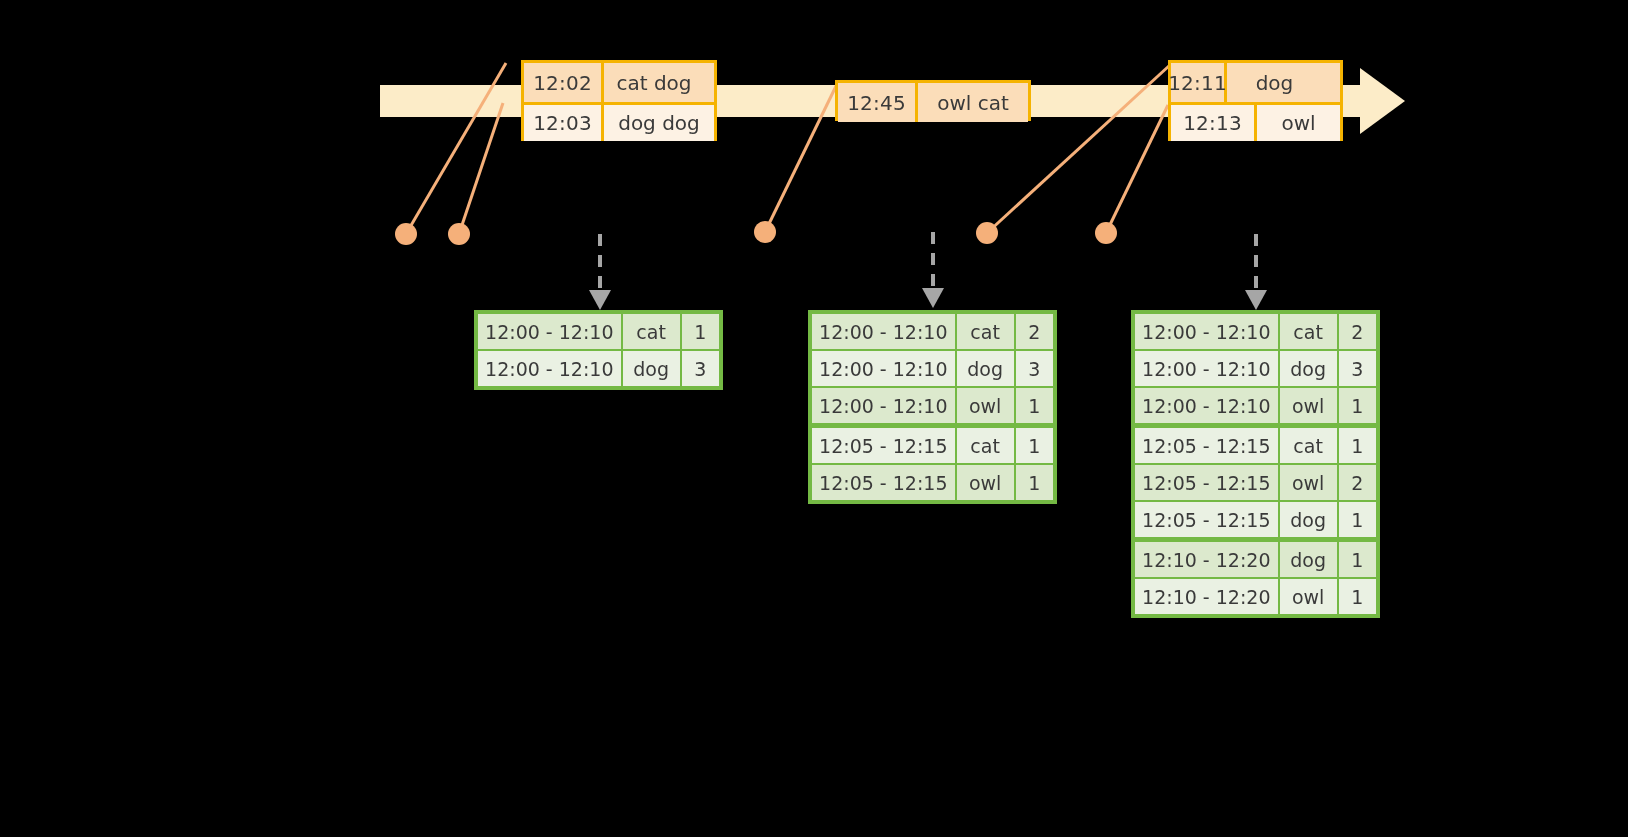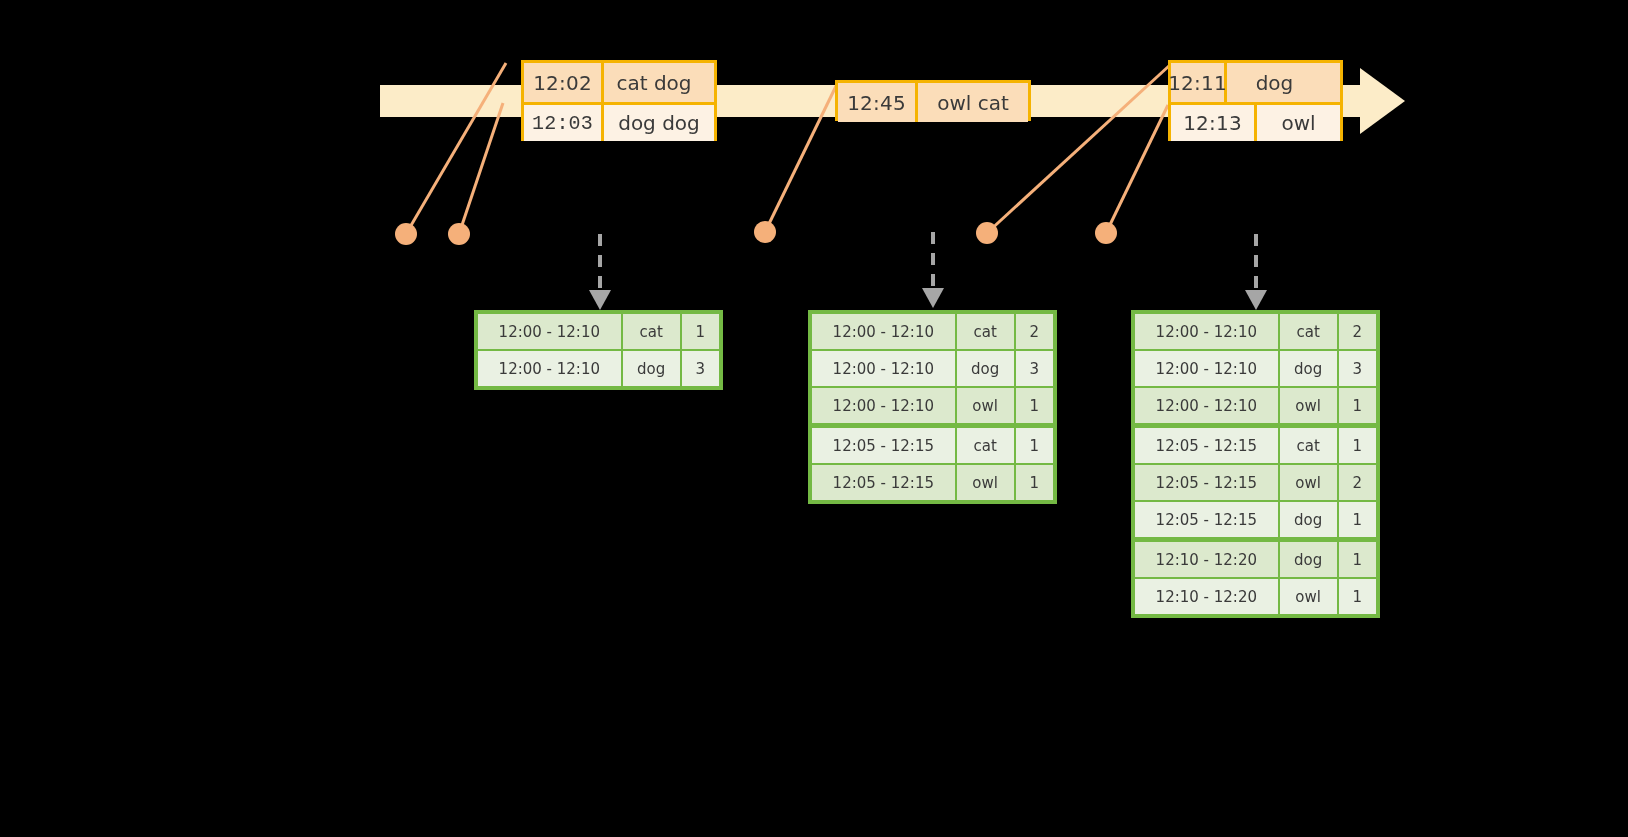--- a/index.html
+++ b/index.html
@@ -84,21 +84,21 @@
     height: 35px;
     box-sizing: border-box;
     gap: 2px;
   }
   .res-row.grp-sep { margin-top: 3px; }
   .res-cell {
     box-sizing: border-box;
     display: flex;
     align-items: center;
     justify-content: center;
-    font-size: 15px;
+    font-size: 19px;
     color: #3a3a3a;
   }
   .res-row.tint-a .res-cell { background: #dce9cd; }
   .res-row.tint-b .res-cell { background: #eaf1e3; }
 
   
   .dot {
     position: absolute;
     width: 22px;
     height: 22px;
@@ -137,21 +137,21 @@
       <polygon points="1245,290 1267,290 1256,310"></polygon>
     </g>
   </svg>
 
   <div class="event-box" id="event-box-0" style="left:501px; top:60px; width:196px; height:81px;margin-left:20px;">
     <div class="event-row shade-a">
       <span class="ev-time" style="width:80px;">12:02</span>
       <span class="ev-words" style="width:100px;">cat dog</span>
     </div>
     <div class="event-row shade-b">
-      <span class="ev-time" style="width:80px;font-family:Liberation Mono, monospace;">12:03</span>
+      <span class="ev-time" style="width:80px;">12:03</span>
       <span class="ev-words" style="width:110px;">dog dog</span>
     </div>
   </div>
 
   <div class="event-box" id="event-box-1" style="left:835px; top:80px; width:196px; height:41px;">
     <div class="event-row shade-a">
       <span class="ev-time" style="width:80px;">12:45</span>
       <span class="ev-words" style="width:110px;">owl cat</span>
     </div>
   </div>

